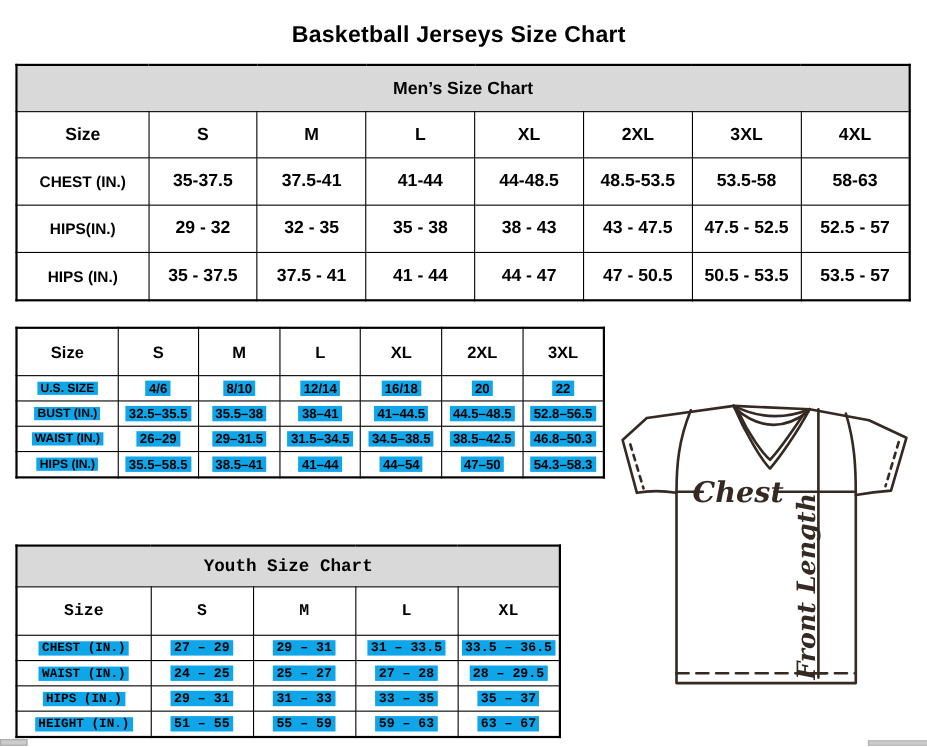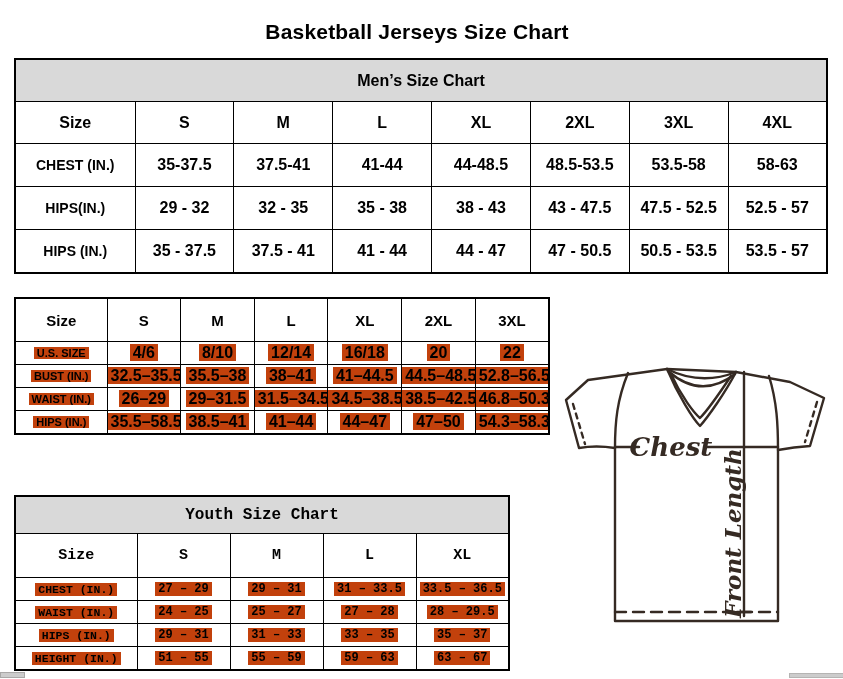--- a/index.html
+++ b/index.html
@@ -15,29 +15,29 @@
   
   .mens{left:14px;top:58px;width:814px;}
   .mens tr.band th{height:41px;}
   .mens tr.cols th{height:41px;font-size:16px;}
   .mens td{height:42px;font-size:16px;}
   .mens td.lbl{font-size:14px;}
   
   .womens{left:14px;top:297px;width:536px;}
   .womens tr.band th{height:37px;}
   .womens tr.cols th{height:42px;font-size:15px;}
-  .womens td{height:22px;font-size:16px;}
+  .womens td{height:22px;font-size:12px;}
   .womens td.lbl{font-size:11px;}
   
   .youth{left:14px;top:495px;width:496px;font-family:Liberation Mono, monospace;}
   .youth tr.band th{height:36px;}
   .youth tr.cols th{height:43px;font-size:15px;}
   .youth td{height:22px;font-size:12px;}
   .youth td.lbl{font-size:11.5px;}
-  .hl{background:#c2410c;padding:0 3px;}
+  .hl{background:#0ea5e9;padding:0 3px;}
   
   .jersey{position:absolute;left:558px;top:360px;}
   .jersey text{font-family:"DejaVu Serif",serif;font-weight:bold;font-style:italic;fill:#352a23;}
   
   .frag{position:absolute;background:#ccc;border:1px solid #a9a8a7;}
   .frag-left{left:0;top:672px;width:23px;height:4px;}
   .frag-right{left:789px;top:673px;width:54px;height:3px;border-color:#b5b4b3;}
 </style>
 </head>
 <body>
@@ -136,21 +136,21 @@
       <td><span class="hl">31.5–34.5</span></td>
       <td><span class="hl">34.5–38.5</span></td>
       <td><span class="hl">38.5–42.5</span></td>
       <td><span class="hl">46.8–50.3</span></td>
     </tr>
     <tr>
       <td class="lbl"><span class="hl">HIPS (IN.)</span></td>
       <td><span class="hl">35.5–58.5</span></td>
       <td><span class="hl">38.5–41</span></td>
       <td><span class="hl">41–44</span></td>
-      <td><span class="hl">44–47</span></td>
+      <td><span class="hl">44–54</span></td>
       <td><span class="hl">47–50</span></td>
       <td><span class="hl">54.3–58.3</span></td>
     </tr>
   </tbody>
     </table>
 
   <table class="tbl youth">
     <colgroup>
         <col style="width:122px">
       </colgroup>

